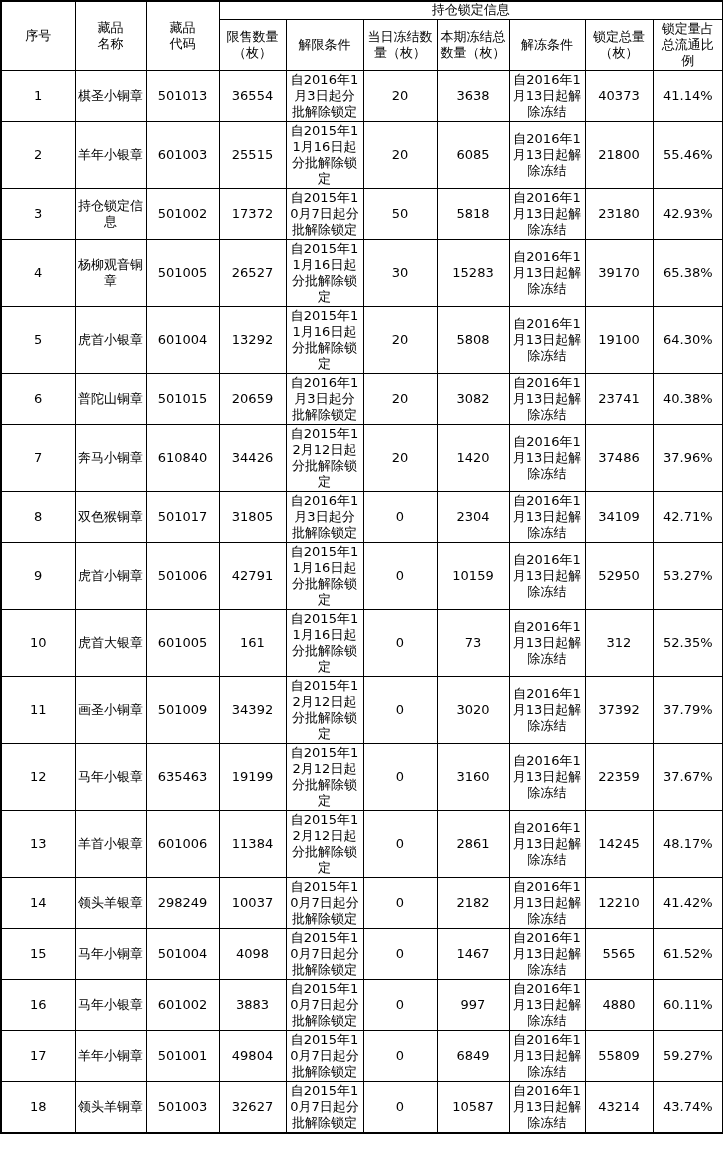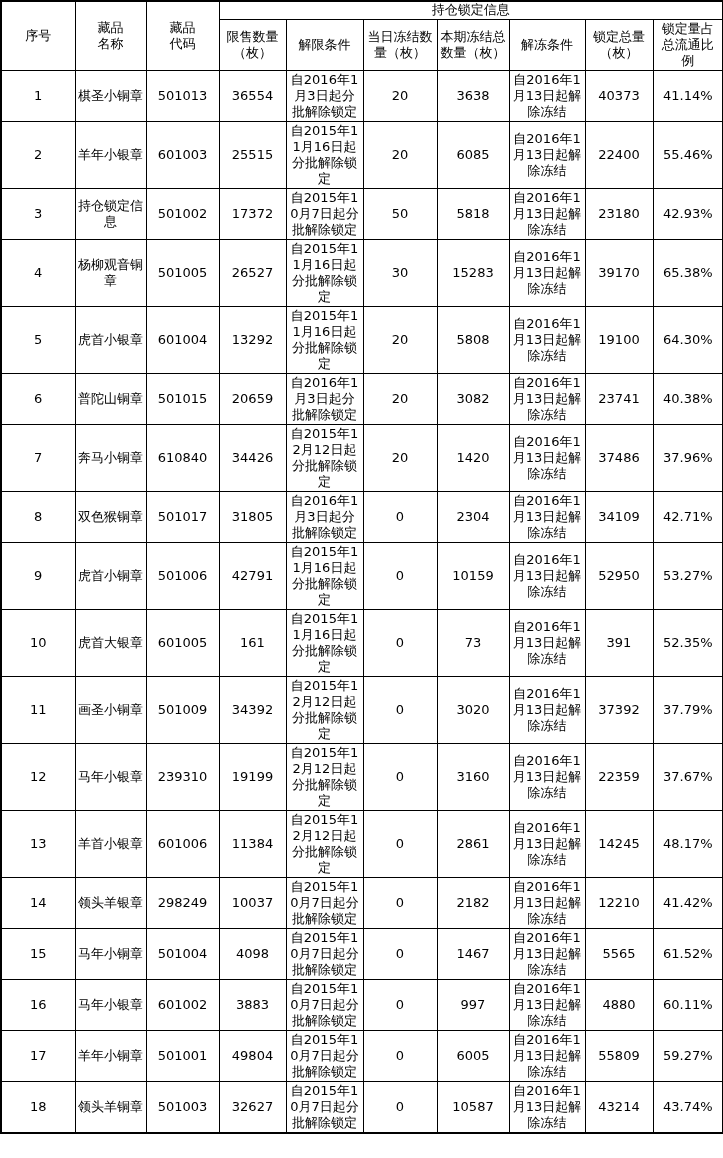--- a/index.html
+++ b/index.html
@@ -110,21 +110,21 @@
         </tr>
         <tr>
           <td>2</td>
           <td>羊年小银章</td>
           <td>601003</td>
           <td>25515</td>
           <td>自2015年11月16日起分批解除锁定</td>
           <td>20</td>
           <td>6085</td>
           <td>自2016年1月13日起解除冻结</td>
-          <td>22400</td>
+          <td>21800</td>
           <td>55.46%</td>
         </tr>
         <tr>
           <td>3</td>
           <td>持仓锁定信息</td>
           <td>501002</td>
           <td>17372</td>
           <td>自2015年10月7日起分批解除锁定</td>
           <td>50</td>
           <td>5818</td>
@@ -206,39 +206,39 @@
         </tr>
         <tr>
           <td>10</td>
           <td>虎首大银章</td>
           <td>601005</td>
           <td>161</td>
           <td>自2015年11月16日起分批解除锁定</td>
           <td>0</td>
           <td>73</td>
           <td>自2016年1月13日起解除冻结</td>
-          <td>391</td>
+          <td>312</td>
           <td>52.35%</td>
         </tr>
         <tr>
           <td>11</td>
           <td>画圣小铜章</td>
           <td>501009</td>
           <td>34392</td>
           <td>自2015年12月12日起分批解除锁定</td>
           <td>0</td>
           <td>3020</td>
           <td>自2016年1月13日起解除冻结</td>
           <td>37392</td>
           <td>37.79%</td>
         </tr>
         <tr>
           <td>12</td>
           <td>马年小银章</td>
-          <td>239310</td>
+          <td>635463</td>
           <td>19199</td>
           <td>自2015年12月12日起分批解除锁定</td>
           <td>0</td>
           <td>3160</td>
           <td>自2016年1月13日起解除冻结</td>
           <td>22359</td>
           <td>37.67%</td>
         </tr>
         <tr>
           <td>13</td>
@@ -288,21 +288,21 @@
           <td>4880</td>
           <td>60.11%</td>
         </tr>
         <tr>
           <td>17</td>
           <td>羊年小铜章</td>
           <td>501001</td>
           <td>49804</td>
           <td>自2015年10月7日起分批解除锁定</td>
           <td>0</td>
-          <td>6005</td>
+          <td>6849</td>
           <td>自2016年1月13日起解除冻结</td>
           <td>55809</td>
           <td>59.27%</td>
         </tr>
         <tr>
           <td>18</td>
           <td>领头羊铜章</td>
           <td>501003</td>
           <td>32627</td>
           <td>自2015年10月7日起分批解除锁定</td>

